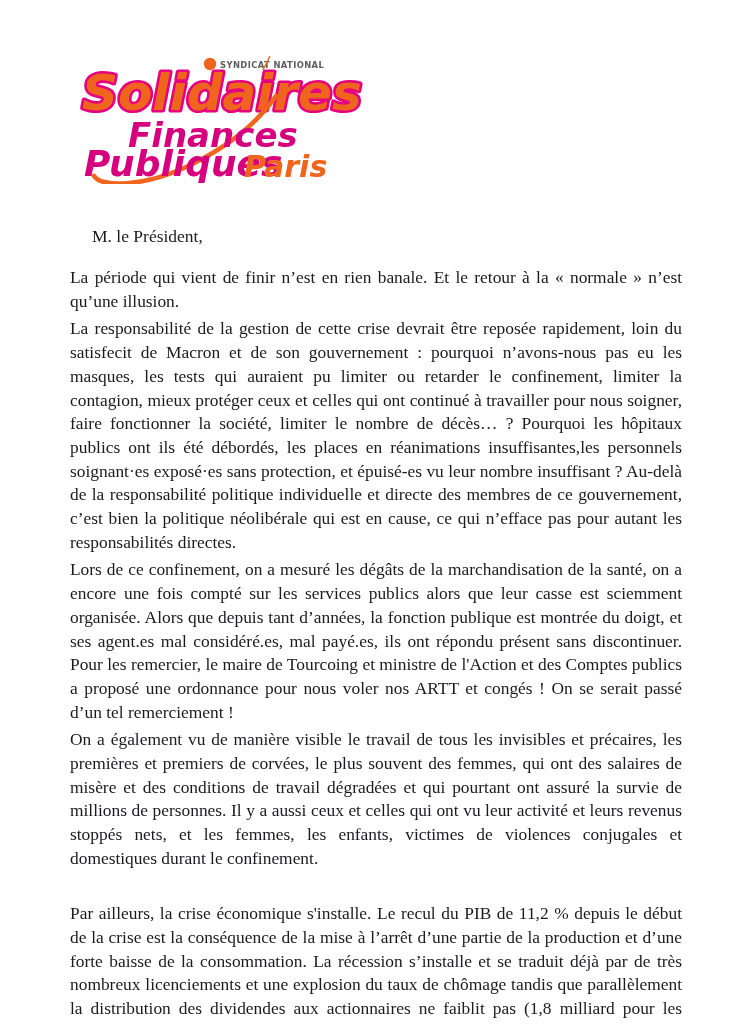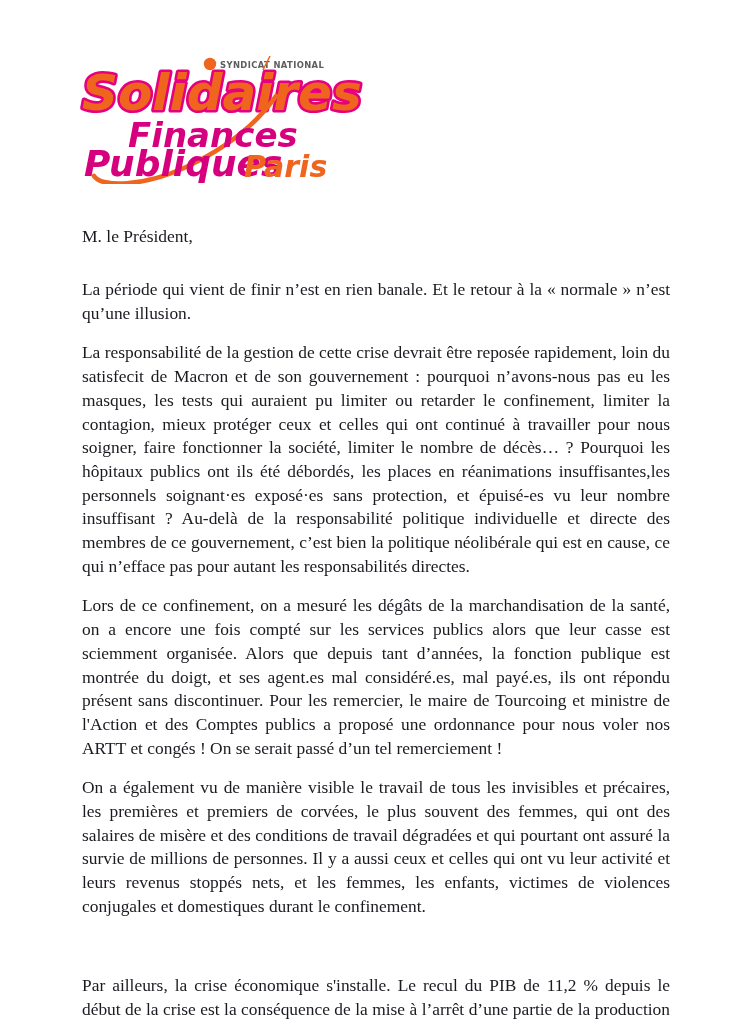--- a/index.html
+++ b/index.html
@@ -46,41 +46,41 @@
     font-size: 17.5px;
     line-height: 22px;
     padding-right: 64px;
     box-sizing: border-box;
     white-space: nowrap;
   }
 
   
   .salutation {
     position: absolute;
-    left: 56px;
+    left: 66px;
     top: 224px;
     font-size: 17.5px;
     line-height: 24px;
     padding-left: 26px;
   }
 
   
   .body-text {
     position: absolute;
     left: 66px;
     top: 262px;
     width: 620px;
     font-size: 17.4px;
     line-height: 23.7px;
     text-align: justify;
     text-justify: inter-word;
     hyphens: none;
   }
   .body-text p {
-    margin: 16px;
+    margin: 4px;
     text-align: justify;
   }
   .body-text p.lastline-stretch {
     text-align-last: left;
   }
   .spacer-line {
     height: 23.7px;
   }
 </style>
 </head>

